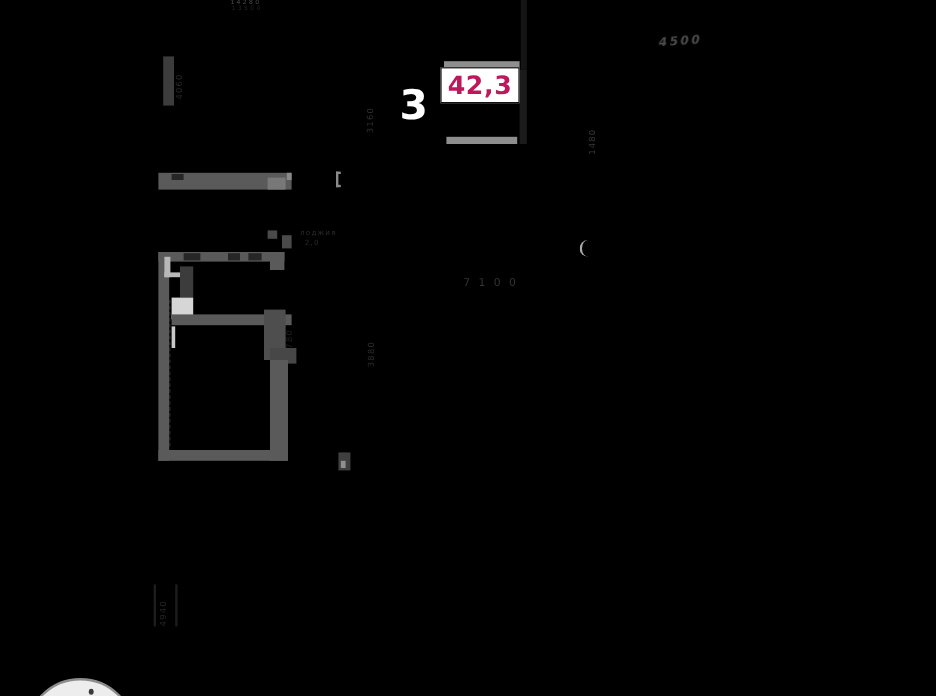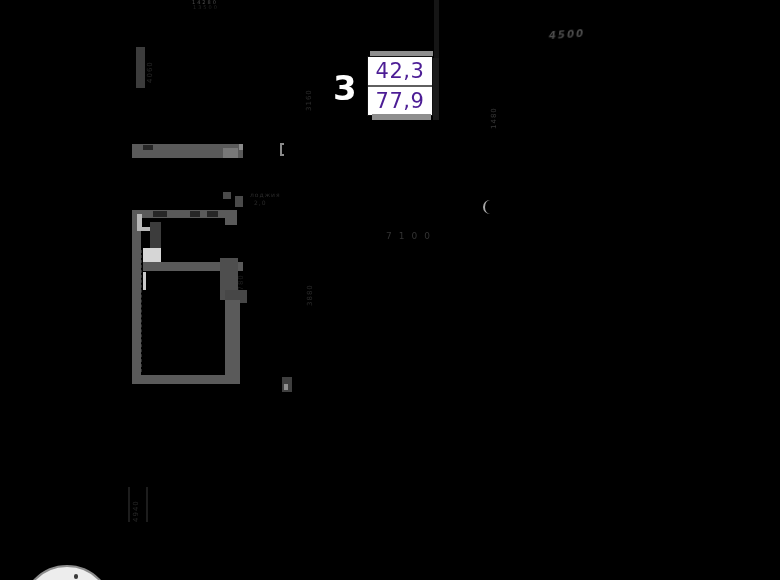--- a/index.html
+++ b/index.html
@@ -17,21 +17,21 @@
        white-space:nowrap;filter:blur(0.35px);}
   .dim-v{writing-mode:vertical-rl;transform:rotate(180deg);}
   .dash-line{position:absolute;border-left:1px dashed #303030;width:0;}
   
   .marker{position:absolute;left:330px;top:48px;}
   .rooms{position:absolute;left:3px;top:20px;color:#fff;font-size:34px;font-weight:bold;}
   .strip{position:absolute;background:#8e8e8e;}
   .areabox{position:absolute;left:37px;top:8px;width:66px;background:#fff;
            border:1.5px solid #101010;box-sizing:border-box;}
   .arearow{height:28px;display:flex;align-items:center;justify-content:center;
-           color:#4c1d95;font-size:21px;font-weight:normal;letter-spacing:0.5px;}
+           color:#be185d;font-size:21px;font-weight:bold;letter-spacing:0.5px;}
   .arearow+.arearow{border-top:2px solid #5f5f5f;}
   .shadow{position:absolute;background:#1b1b1b;}
   
   .arc-dot{position:absolute;width:6px;height:14px;border-left:2px solid #a9a9a9;
            border-radius:7px 0 0 7px;}
   .bracket{position:absolute;width:4px;height:13px;border-left:2px solid #8a8a8a;
            border-top:2px solid #8a8a8a;border-bottom:2px solid #8a8a8a;box-sizing:border-box;}
   .logo-circle{position:absolute;left:21px;top:565px;width:92px;height:92px;
            border-radius:50%;background:#ededed;border:2px solid #8c8c8c;box-sizing:border-box;}
   .logo-dot{position:absolute;left:74px;top:574px;width:4px;height:5px;background:#3a3a3a;border-radius:2px;}
@@ -92,21 +92,20 @@
   <div class="abs" style="left:282px;top:377px;width:10px;height:15px;background:#3f3f3f;"></div>
   <div class="abs" style="left:284px;top:384px;width:4px;height:6px;background:#8f8f8f;"></div>
   <div class="arc-dot" style="left:483px;top:200px;"></div>
 
   <div class="marker">
     <div class="rooms">3</div>
     <div class="strip" style="left:40px;top:3px;width:63px;height:5px;"></div>
     <div class="shadow" style="left:103px;top:10px;width:6px;height:62px;"></div>
     <div class="areabox">
       <div class="arearow">42,3</div>
-      <div class="arearow">77,9</div>
     </div>
     <div class="strip" style="left:42px;top:66px;width:59px;height:6px;"></div>
   </div>
 
   <div class="logo-circle"></div>
   <div class="logo-dot"></div>
 
 </div>
 
 </body></html>

